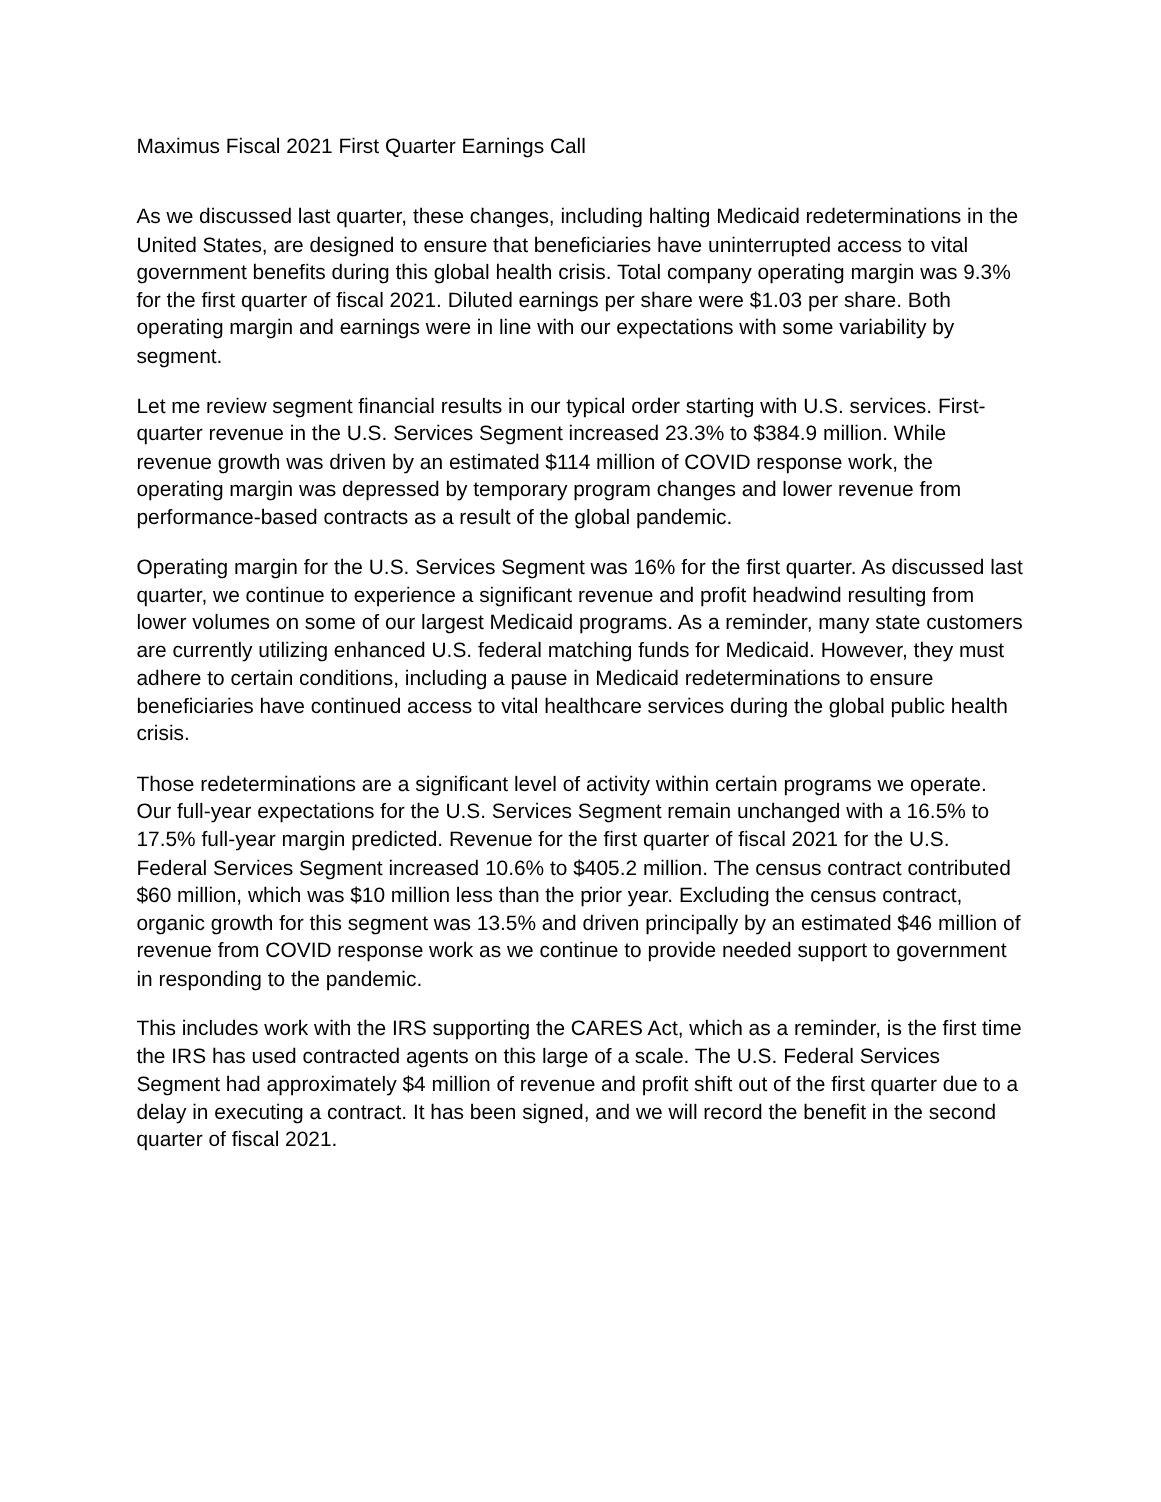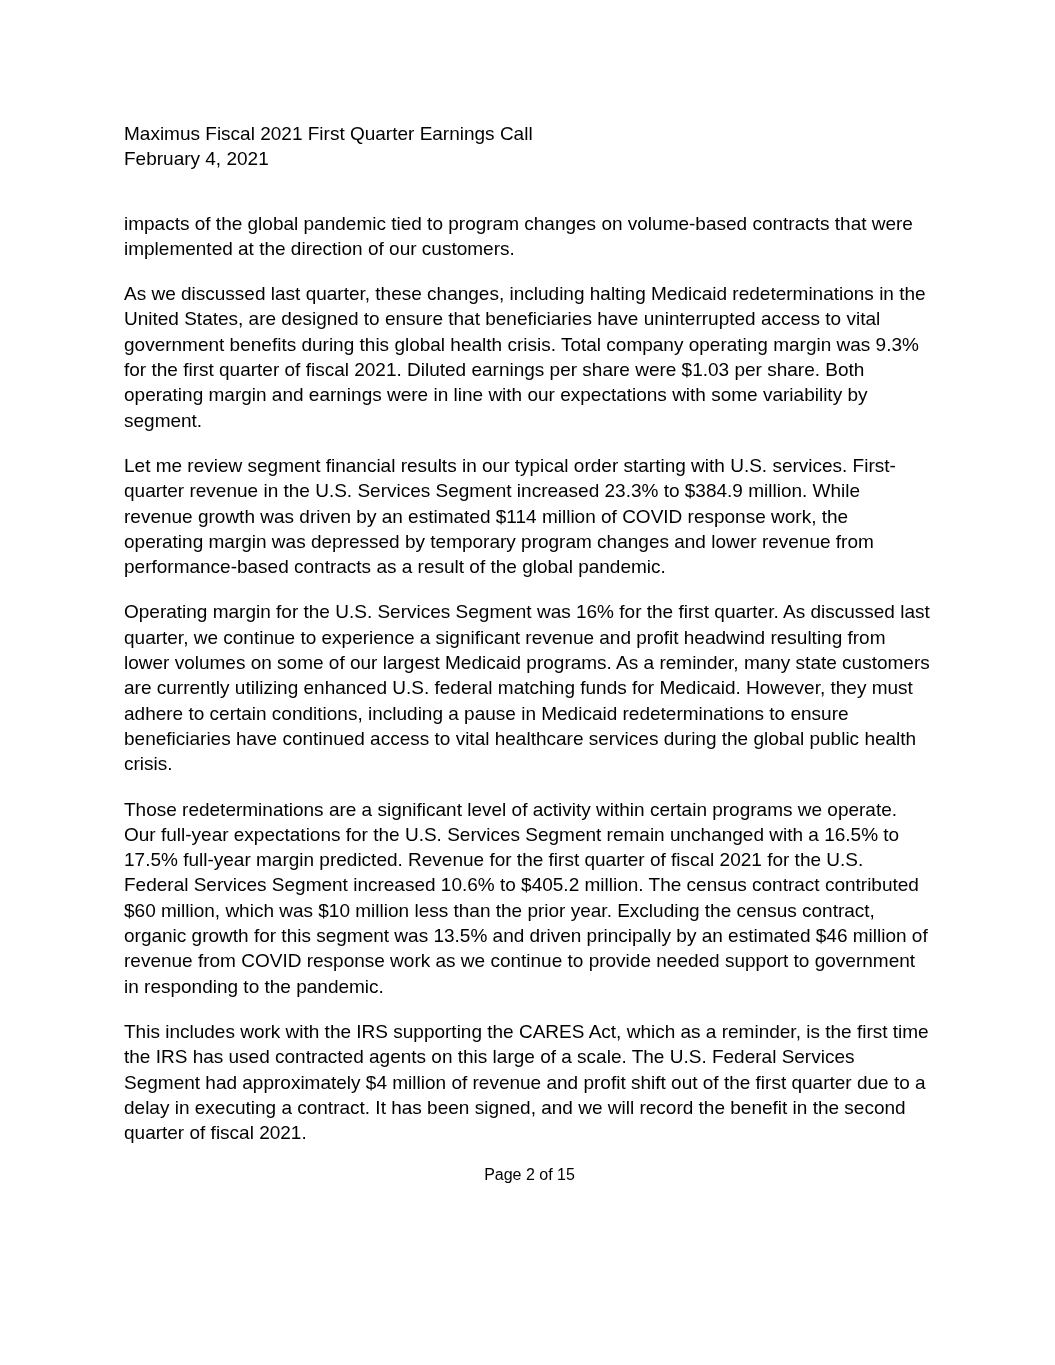--- a/index.html
+++ b/index.html
@@ -37,26 +37,23 @@
     line-height: 19px;
   }
 </style>
 </head>
 <body>
 
 <div class="page">
 
   <div class="doc-header">
     <div>Maximus Fiscal 2021 First Quarter Earnings Call</div>
-    <div>February 4, 2021</div>
   </div>
 
   <div class="doc-body">
-    <p>impacts of the global pandemic tied to program changes on volume-based contracts that were
-implemented at the direction of our customers.</p>
     <p>As we discussed last quarter, these changes, including halting Medicaid redeterminations in the
 United States, are designed to ensure that beneficiaries have uninterrupted access to vital
 government benefits during this global health crisis. Total company operating margin was 9.3%
 for the first quarter of fiscal 2021. Diluted earnings per share were $1.03 per share. Both
 operating margin and earnings were in line with our expectations with some variability by
 segment.</p>
     <p>Let me review segment financial results in our typical order starting with U.S. services. First-
 quarter revenue in the U.S. Services Segment increased 23.3% to $384.9 million. While
 revenue growth was driven by an estimated $114 million of COVID response work, the
 operating margin was depressed by temporary program changes and lower revenue from
@@ -76,17 +73,14 @@
 organic growth for this segment was 13.5% and driven principally by an estimated $46 million of
 revenue from COVID response work as we continue to provide needed support to government
 in responding to the pandemic.</p>
     <p>This includes work with the IRS supporting the CARES Act, which as a reminder, is the first time
 the IRS has used contracted agents on this large of a scale. The U.S. Federal Services
 Segment had approximately $4 million of revenue and profit shift out of the first quarter due to a
 delay in executing a contract. It has been signed, and we will record the benefit in the second
 quarter of fiscal 2021.</p>
   </div>
 
-  <div class="doc-footer">
-    <span>Page 2 of 15</span>
-  </div>
 
 </div>
 
 </body></html>

